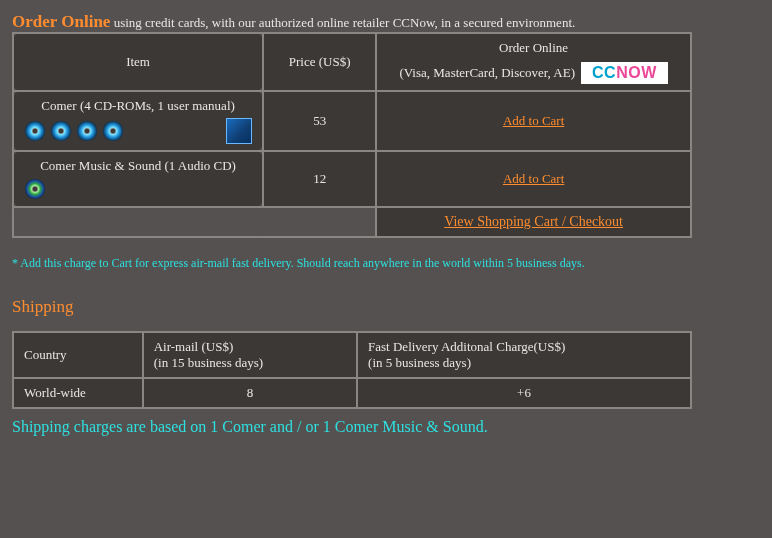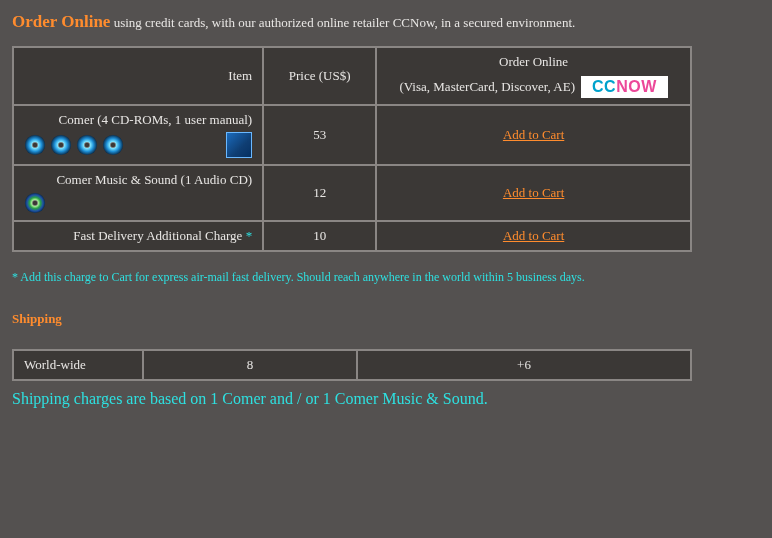--- a/index.html
+++ b/index.html
@@ -10,35 +10,35 @@
     font-family: Georgia, 'Times New Roman', serif;
     font-size: 13px;
     color: #e8e6e4;
     width: 772px;
   }
   .heading {
     color: #ff8c2e;
     font-weight: bold;
     font-size: 17px;
   }
-  .intro-line { margin-bottom: 14px; }
+  .intro-line { }
   .intro-text { color: #e8e6e4; font-size: 13px; }
   table {
     border-collapse: collapse;
     border: 2px solid #8a8684;
   }
   th, td { padding: 6px 10px; font-weight: normal; }
   .order-table { width: 680px; }
   .order-table th, .order-table td {
     border: 2px solid #8a8684;
     background: #3b3836;
     text-align: center;
     vertical-align: middle;
   }
-  .order-table .col-item { width: 255px; text-align: right; }
+  .order-table .col-item { width: 255px; text-align: center; border-radius: 8px; }
   .order-table .col-price { width: 116px; }
   .order-table .col-order { width: 325px; }
   .order-header-wrap { display:inline-flex; align-items:center; gap:6px; justify-content:center; flex-wrap:wrap; }
   .ccnow-badge {
     display:inline-flex;
     align-items:center;
     background:#fff;
     padding:2px 11px;
     font-family: Arial, Helvetica, sans-serif;
     font-weight:bold;
@@ -63,21 +63,21 @@
   .order-table tr.view-row td.col-price {
     border: none;
     background: #545150;
   }
   .asterisk { color:#2ee0e0; }
   .note {
     color:#2ee0e0;
     font-size:12px;
     margin: 18px 0 26px 0;
   }
-  .ship-heading { font-size:13px; color:#ff8c2e; font-weight:bold; margin-bottom:22px; }
+  .ship-heading { font-size:17px; color:#ff8c2e; font-weight:normal; margin-bottom:14px; }
   .ship-table { width: 680px; }
   .ship-table th, .ship-table td {
     border: 2px solid #8a8684;
     background:#3b3836;
     text-align:left;
   }
   .ship-table td.center { text-align:center; }
   .ship-table .col-country { width:130px; }
   .ship-table .col-air { width:215px; }
   .ship-table .col-fast { width:335px; }
@@ -165,40 +165,48 @@
               <circle cx="12" cy="12" r="3" fill="#3b3836" stroke="#999" stroke-width="0.6"></circle>
             </svg>
       </div>
     </td>
     <td class="col-price">12</td>
     <td class="col-order">
       <a href="#" class="cart-link">Add to Cart</a>
     </td>
   </tr>
 
-  <tr>
-    <td class="col-item">
-      <span>Fast Delivery Additional Charge</span>
-      <span class="asterisk">*</span>
-    </td>
-    <td class="col-price">10</td>
+
+  <tr class="view-row">
+    <td class="col-item"></td>
+    <td class="col-price"></td>
     <td class="col-order">
-      <a href="#" class="cart-link">Add to Cart</a>
-    </td>
-  </tr>
-
+      <a href="#" class="view-link">View Shopping Cart  /  Checkout</a>
+    </td>
+  </tr>
 </tbody>
   </table>
 
 <div class="note">* Add this charge to Cart for express air-mail fast delivery. Should reach anywhere in the world within 5 business days.</div>
 
 <div class="ship-heading">Shipping</div>
 
 <table class="ship-table">
   <tbody>
+      <tr>
+    <th class="col-country">Country</th>
+    <th class="col-air">
+      <span class="subline">Air-mail (US$)</span>
+      <span class="subline">(in 15 business days)</span>
+    </th>
+    <th class="col-fast">
+      <span class="subline">Fast Delivery Additonal Charge(US$)</span>
+      <span class="subline">(in 5 business days)</span>
+    </th>
+  </tr>
   <tr>
     <td class="col-country">World-wide</td>
     <td class="col-air center">8</td>
     <td class="col-fast center">+6</td>
   </tr>
 </tbody>
   </table>
 
 <div class="ship-note">Shipping charges are based on 1 Comer and / or 1 Comer Music &amp; Sound.</div>
 

